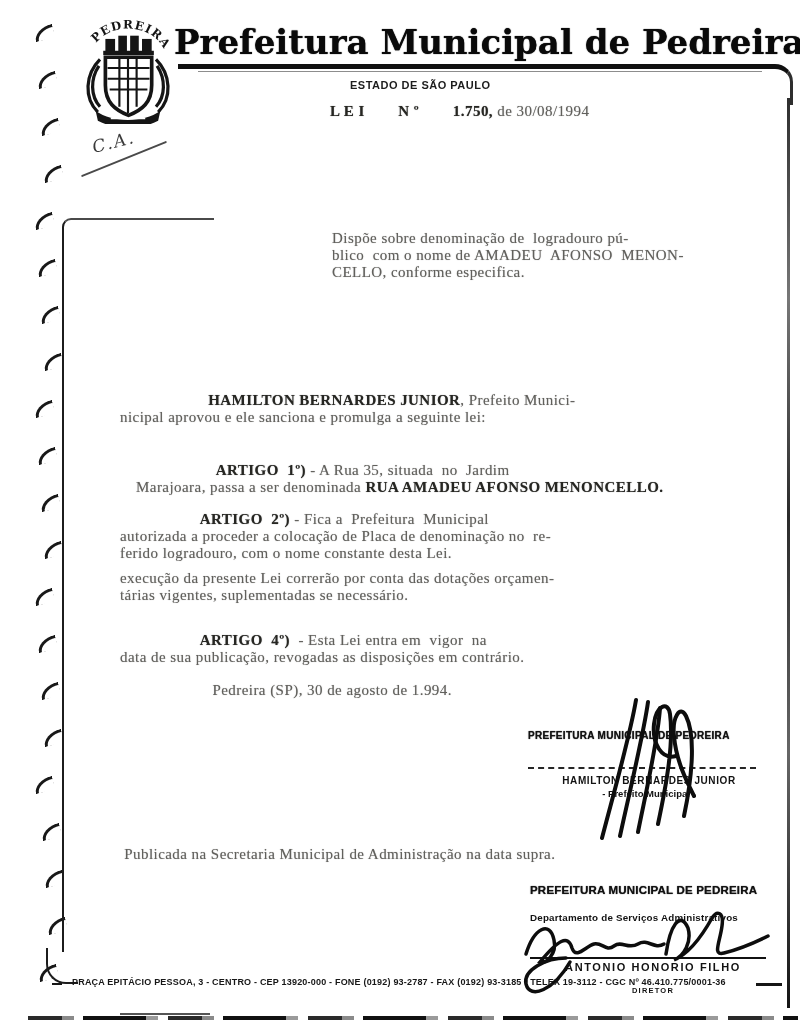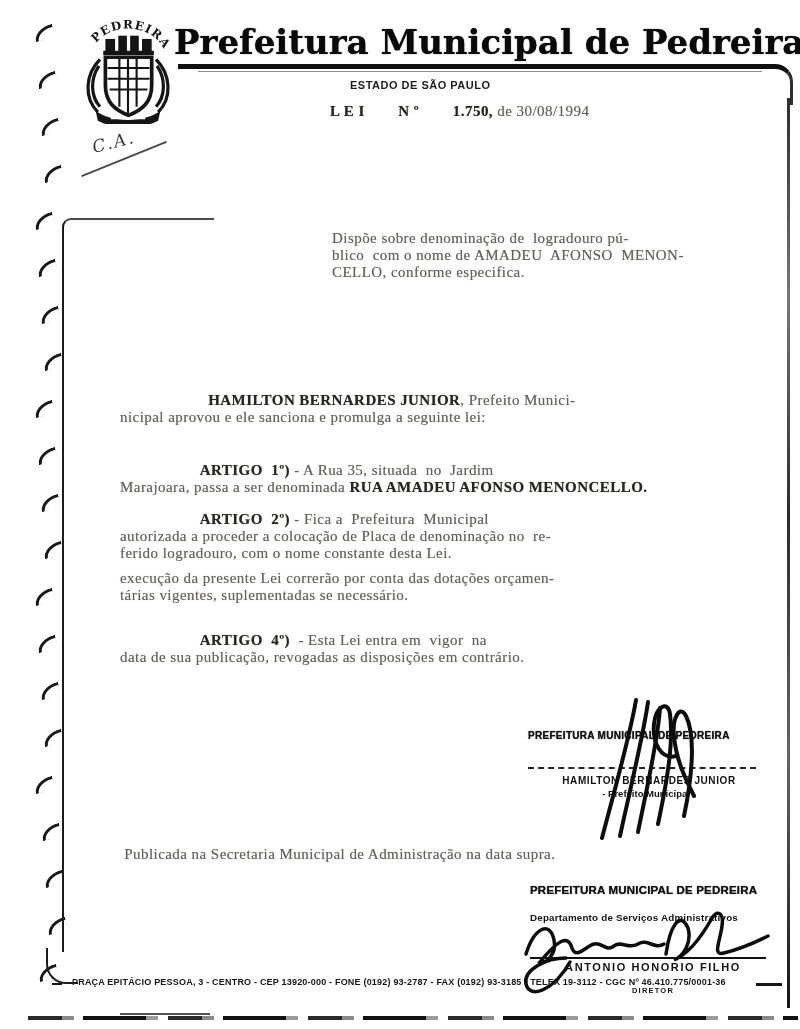--- a/index.html
+++ b/index.html
@@ -41,21 +41,21 @@
   
   .typew{font-family:Liberation Serif, serif;font-size:15px;line-height:17px;
          letter-spacing:.45px;}
   .typew div{white-space:pre;}
   .sg-g{color:#61605c;text-shadow:0 0 1px rgba(110,110,110,.55);}
   .sg-b{color:#262622;font-weight:bold;text-shadow:0 0 1px rgba(40,40,40,.55);}
 
   #lei-line{left:330px;top:103px;}
   #ementa{left:332px;top:230px;}
   #preamble{left:120px;top:392px;}
-  #art1{left:120px;top:462px;}
+  #art1{left:136px;top:462px;}
   #art2{left:120px;top:511px;}
   #art3{left:120px;top:570px;}
   #art4{left:120px;top:632px;}
   #dateline{left:120px;top:682px;}
   #publication{left:120px;top:846px;}
 
   
   .stamp{color:#121212;}
   #stamp-mayor{left:528px;top:730px;width:242px;}
   #stamp-mayor .org{font-size:10px;font-weight:bold;letter-spacing:.3px;white-space:nowrap;
@@ -186,20 +186,23 @@
       <div><span class="sg-g">ferido logradouro, com o nome constante desta Lei.</span></div>
     </div>
   <div class="abs typew" id="art3">
       <div><span class="sg-g">execução da presente Lei correrão por conta das dotações orçamen-</span></div>
       <div><span class="sg-g">tárias vigentes, suplementadas se necessário.</span></div>
     </div>
   <div class="abs typew" id="art4">
       <div><span class="sg-g">                   </span><span class="sg-b">ARTIGO  4º)</span><span class="sg-g">  - Esta Lei entra em  vigor  na</span></div>
       <div><span class="sg-g">data de sua publicação, revogadas as disposições em contrário.</span></div>
     </div>
+  <div class="abs typew" id="dateline">
+      <div><span class="sg-g">                      Pedreira (SP), 30 de agosto de 1.994.</span></div>
+    </div>
   <div class="abs typew" id="publication">
       <div><span class="sg-g"> Publicada na Secretaria Municipal de Administração na data supra.</span></div>
     </div>
 
   <div class="abs stamp" id="stamp-mayor">
     <div class="org">PREFEITURA MUNICIPAL DE PEDREIRA</div>
     <div class="div-line"></div>
     <div class="name">HAMILTON BERNARDES JUNIOR</div>
     <div class="role">-  Prefeito  Municipal  -</div>
     <svg class="abs" id="sig-mayor" width="150" height="150" viewBox="0 0 150 150">

